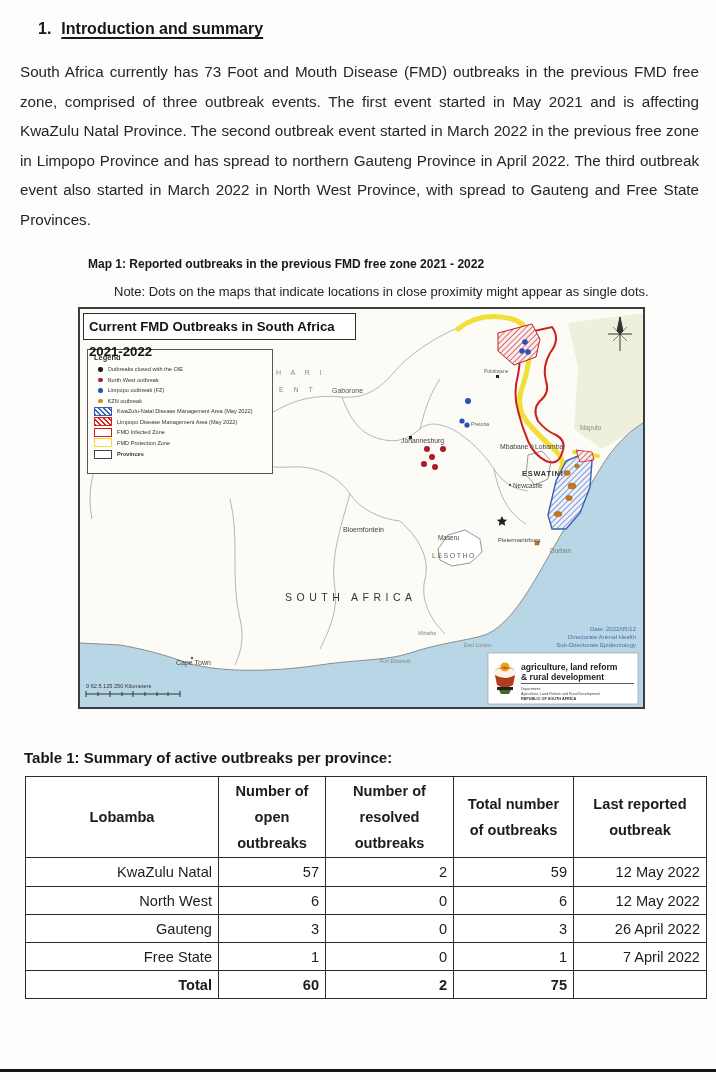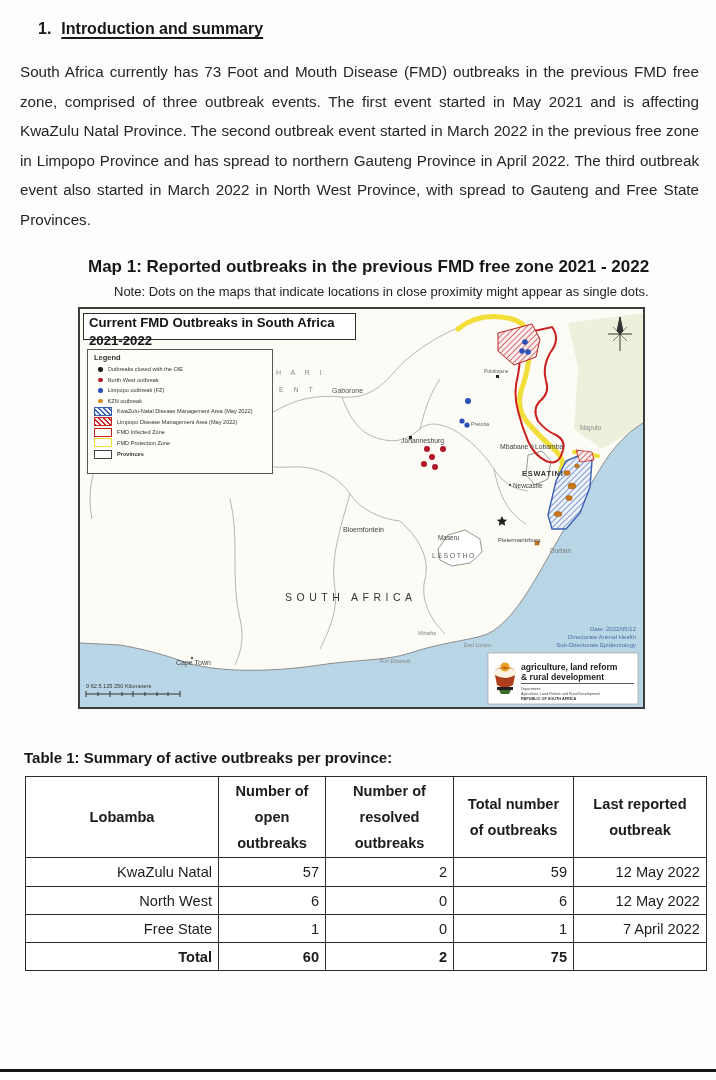--- a/index.html
+++ b/index.html
@@ -10,27 +10,27 @@
   }
   .abs{position:absolute;}
   
   #heading{left:38px;top:20px;font-size:16px;font-weight:bold;color:#171717;}
   #heading .hnum{margin-right:10px;}
   #heading .htext{text-decoration:underline;text-underline-offset:3px;text-decoration-thickness:1.5px;}
   
   #intro{left:20px;top:57px;width:679px;font-size:15.2px;line-height:29.6px;
     text-align:justify;color:#262626;}
   
-  #map-caption{left:88px;top:257px;font-size:17px;font-weight:bold;color:#171717;}
+  #map-caption{left:88px;top:257px;font-size:12px;font-weight:bold;color:#171717;}
   #map-note{left:114px;top:284px;font-size:13px;color:#222;}
   #table-caption{left:24px;top:749px;font-size:15px;font-weight:bold;color:#171717;}
   
   #map-box{left:78px;top:307px;width:563px;height:398px;border:2px solid #3c3c3c;background:#fbfaf4;overflow:hidden;}
   #map-title-box{position:absolute;left:3px;top:4px;width:266px;height:25px;border:1.5px solid #2e2e2e;
-    background:#fff;font-size:13.2px;font-weight:bold;line-height:18px;padding-left:5px;color:#141414;z-index:5;}
+    background:#fff;font-size:13.2px;font-weight:bold;line-height:25px;padding-left:5px;color:#141414;z-index:5;}
   #legend-box{position:absolute;left:7px;top:40px;width:186px;height:125px;border:1.2px solid #555;
     background:#fdfdfa;z-index:4;padding:3px 0 0 6px;box-sizing:border-box;}
   #legend-box .ltitle{font-size:7.5px;font-weight:bold;color:#333;margin-bottom:2px;}
   .lrow{display:flex;align-items:center;height:10.5px;}
   .lrow .sw{flex:0 0 auto;margin-right:5px;}
   .lrow .ltxt{font-size:5.6px;color:#333;white-space:nowrap;overflow:hidden;}
   .sw.dot{width:4.5px;height:4.5px;border-radius:50%;margin-left:4px;}
   .sw.box{width:16px;height:7px;background:#fff;}
   .sw.hatch-blue{border:1px solid #3a5fb0;background:repeating-linear-gradient(45deg,#3a5fb0 0 1px,#eef2fa 1px 3.5px);}
   .sw.hatch-red{border:1px solid #c22;background:repeating-linear-gradient(45deg,#c22 0 1px,#fdeeee 1px 3.5px);}
@@ -297,20 +297,27 @@
     <td class="date">12 May 2022</td>
   </tr>
   <tr>
     <td class="prov">North West</td>
     <td class="num">6</td>
     <td class="num">0</td>
     <td class="num">6</td>
     <td class="date">12 May 2022</td>
   </tr>
   <tr>
+    <td class="prov">Gauteng</td>
+    <td class="num">3</td>
+    <td class="num">0</td>
+    <td class="num">3</td>
+    <td class="date">26 April 2022</td>
+  </tr>
+  <tr>
     <td class="prov">Free State</td>
     <td class="num">1</td>
     <td class="num">0</td>
     <td class="num">1</td>
     <td class="date">7 April 2022</td>
   </tr>
   <tr>
     <td class="prov bold">Total</td>
     <td class="num bold">60</td>
     <td class="num bold">2</td>

